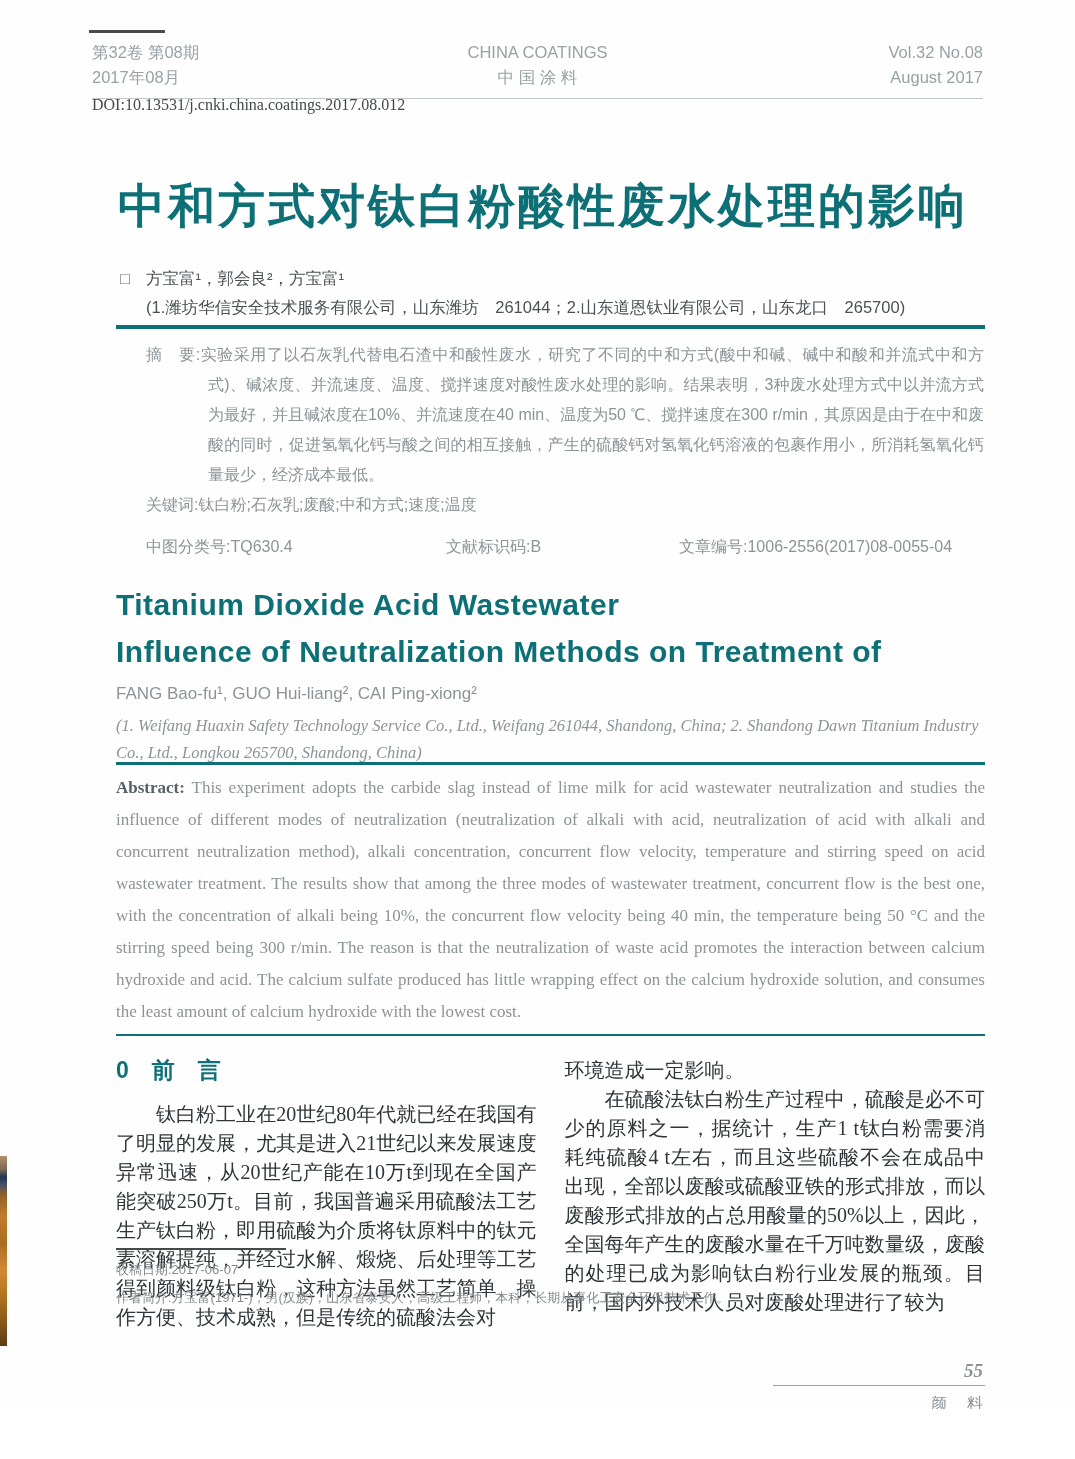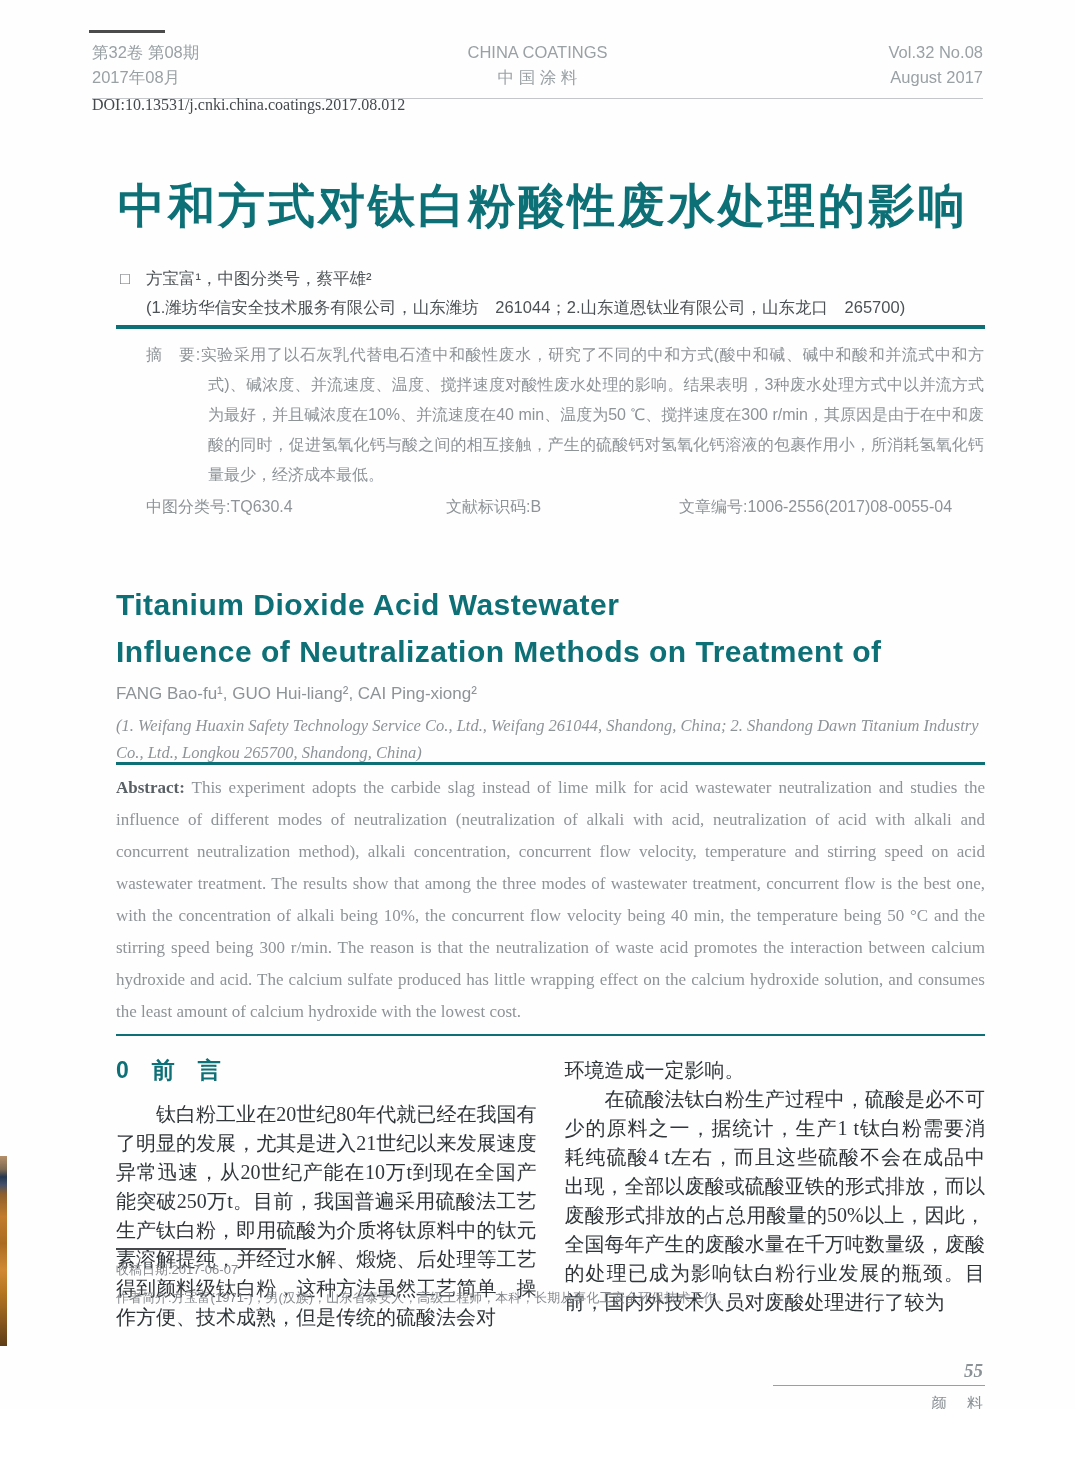--- a/index.html
+++ b/index.html
@@ -26,21 +26,21 @@
   .authors-cn .marker{margin-right:16px;color:#6b7174;}
   .affil-cn{position:absolute;top:297px;left:146px;font-size:16.5px;color:#4b5154;}
   .rule{background:var(--teal,#0e7077);}
   .rule-thick{position:absolute;top:325px;left:116px;width:869px;height:4px;}
 
   
   .cn-meta{position:absolute;top:340px;left:146px;width:838px;
            color:var(--text_gray,#8d9397);font-size:16px;line-height:30px;}
   .hang{margin:0;padding-left:62px;text-indent:-62px;text-align:justify;}
   .cn-keywords{margin:0;}
-  .cls-row{display:flex;margin-top:2px;}
+  .cls-row{display:flex;margin-top:12px;}
   .cls-c1{width:300px;}
   .cls-c2{width:233px;}
   .cls-c3{flex:1;}
 
   
   .title-en{position:absolute;top:582px;left:116px;margin:0;
             font:700 30px/1.55 "Liberation Sans",sans-serif;
             color:var(--teal,#0e7077);letter-spacing:.5px;}
   .authors-en{position:absolute;top:684px;left:116px;font-size:17px;
               color:var(--text_gray,#8d9397);}
@@ -104,30 +104,33 @@
       <div>Vol.32 No.08</div>
       <div>August 2017</div>
     </div>
   </header>
 
   <div class="doi">DOI:10.13531/j.cnki.china.coatings.2017.08.012</div>
 
   <h1 class="title-cn">中和方式对钛白粉酸性废水处理的影响</h1>
 
   <div class="authors-cn">
-    <span class="marker">□</span><span>方宝富¹，中图分类号，蔡平雄²</span>
+    <span class="marker">□</span><span>方宝富¹，郭会良²，方宝富¹</span>
   </div>
 
   <div class="affil-cn">(1.潍坊华信安全技术服务有限公司，山东潍坊　261044；2.山东道恩钛业有限公司，山东龙口　265700)</div>
 
   <div class="rule rule-thick"></div>
 
   <section class="cn-meta">
     <p class="hang">
       <span>摘　要:</span><span>实验采用了以石灰乳代替电石渣中和酸性废水，研究了不同的中和方式(酸中和碱、碱中和酸和并流式中和方式)、碱浓度、并流速度、温度、搅拌速度对酸性废水处理的影响。结果表明，3种废水处理方式中以并流方式为最好，并且碱浓度在10%、并流速度在40 min、温度为50 ℃、搅拌速度在300 r/min，其原因是由于在中和废酸的同时，促进氢氧化钙与酸之间的相互接触，产生的硫酸钙对氢氧化钙溶液的包裹作用小，所消耗氢氧化钙量最少，经济成本最低。</span>
+    </p>
+    <p class="cn-keywords">
+      <span>关键词:</span><span>钛白粉;石灰乳;废酸;中和方式;速度;温度</span>
     </p>
     <div class="cls-row">
       <span class="cls-c1">中图分类号:TQ630.4</span>
       <span class="cls-c2">文献标识码:B</span>
       <span class="cls-c3">文章编号:1006-2556(2017)08-0055-04</span>
     </div>
   </section>
 
   <h2 class="title-en">
     <div>Titanium Dioxide Acid Wastewater</div>

